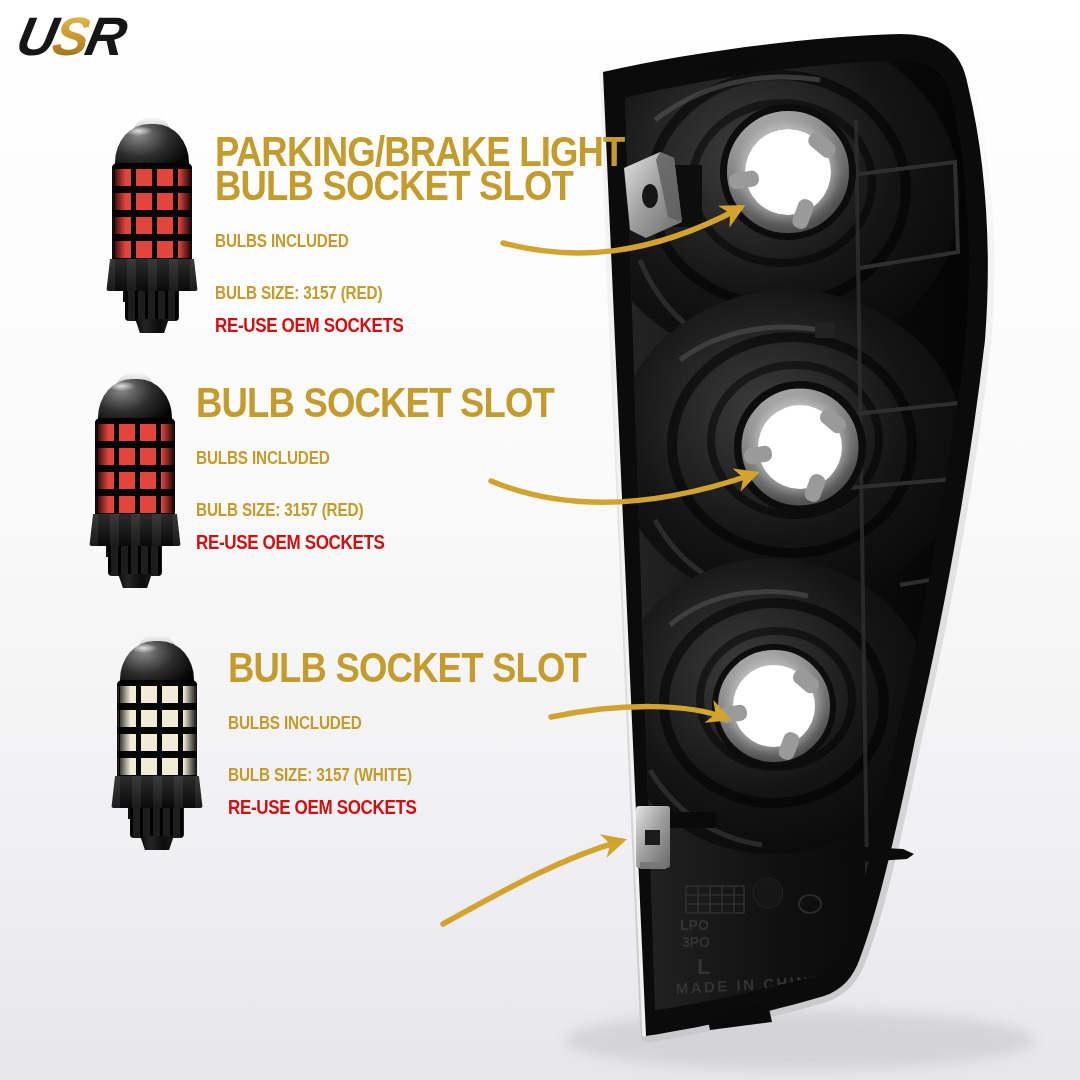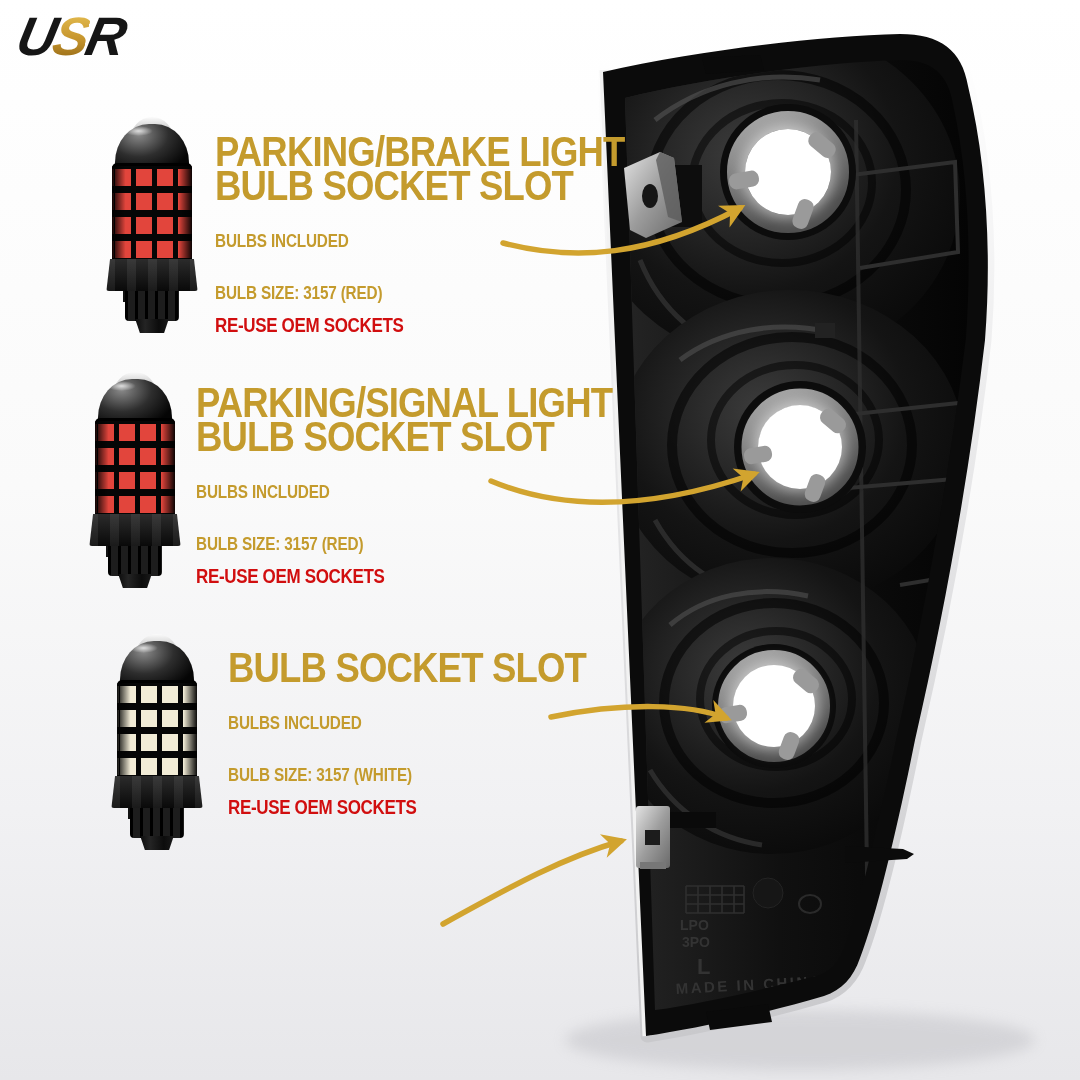--- a/index.html
+++ b/index.html
@@ -294,21 +294,20 @@
     <div class="title-line"><span class="t-cond">PARKING/BRAKE LIGHT</span></div>
     <div class="title-line"><span class="t-cond">BULB SOCKET SLOT</span></div>
     <div class="notes">
       <div class="note-line"><span class="t-cond">BULBS INCLUDED</span></div>
       <div class="note-line"><span class="t-cond">BULB SIZE: 3157 (RED)</span></div>
       <div class="warn-line"><span class="t-cond">RE-USE OEM SOCKETS</span></div>
     </div>
   </div>
 
   <div id="c2" class="callout">
-    <div class="title-line"><span class="t-cond">PARKING/SIGNAL LIGHT</span></div>
     <div class="title-line"><span class="t-cond">BULB SOCKET SLOT</span></div>
     <div class="notes">
       <div class="note-line"><span class="t-cond">BULBS INCLUDED</span></div>
       <div class="note-line"><span class="t-cond">BULB SIZE: 3157 (RED)</span></div>
       <div class="warn-line"><span class="t-cond">RE-USE OEM SOCKETS</span></div>
     </div>
   </div>
 
   <div id="c3" class="callout">
     <div class="title-line"><span class="t-cond">BULB SOCKET SLOT</span></div>

